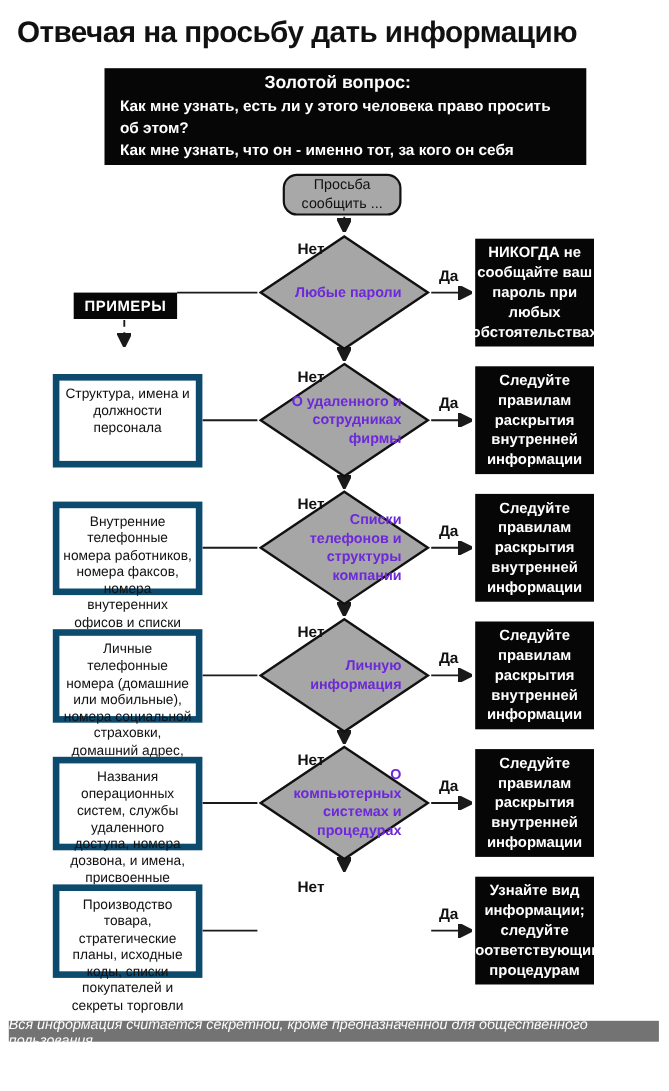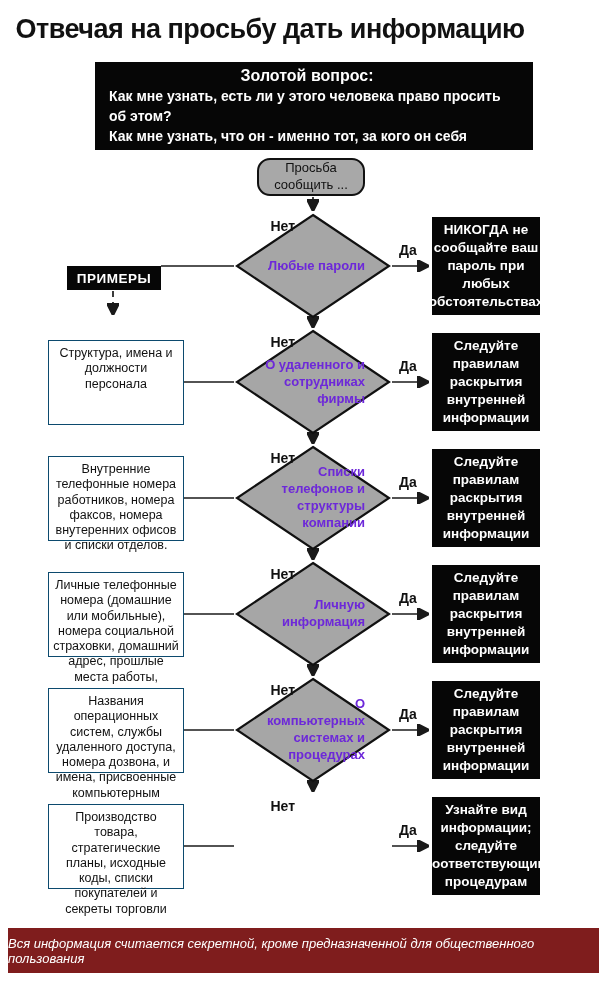--- a/index.html
+++ b/index.html
@@ -25,35 +25,35 @@
   .examples{position:absolute;left:67px;top:254px;width:94px;height:24px;
           background:#060606;color:#fff;font-size:13.5px;font-weight:bold;
           display:flex;align-items:center;justify-content:center;letter-spacing:0.5px;z-index:3;margin-top:12px;}
 
   .diamond{position:absolute;width:156px;height:106px;z-index:2;}
   .diamond svg{position:absolute;left:0;top:0;}
   .diamond .dlabel{position:absolute;left:50%;top:50%;transform:translate(-50%,-50%);
           width:104px;text-align:right;font-size:13px;line-height:1.3;color:#6d28d9;font-weight:bold;}
 
   .example-box{position:absolute;left:48px;width:136px;height:85px;
-          box-sizing:border-box;background:#fff;border:1px solid #0c4a6e;
+          box-sizing:border-box;background:#fff;border:6px solid #0c4a6e;
           padding:5px 3px;text-align:center;font-size:12.5px;line-height:1.22;z-index:2;}
 
   .action-box{position:absolute;left:432px;width:108px;height:98px;
           box-sizing:border-box;background:#060606;color:#fff;
           display:flex;align-items:center;justify-content:center;text-align:center;
           font-size:13.5px;font-weight:bold;line-height:1.32;padding:2px 3px;z-index:2;}
 
   .no-label{position:absolute;left:250px;width:45px;text-align:right;
           font-size:14px;font-weight:bold;z-index:3;}
   .yes-label{position:absolute;left:399px;width:26px;
           font-size:14px;font-weight:bold;z-index:3;}
 
-  .footer-bar{position:absolute;left:8px;top:928px;width:591px;height:45px;
-          background:#7f1d1d;color:#fff;display:flex;align-items:center;justify-content:center;
+  .footer-bar{position:absolute;left:8px;top:928px;width:591px;height:19px;
+          background:#737373;color:#fff;display:flex;align-items:center;justify-content:center;
           font-size:13px;font-style:italic;z-index:3;}
 
   .diamond polygon{fill:#a6a6a6;stroke:#111;stroke-width:2.2;}
   .connectors line,.connectors path{stroke:#1a1a1a;stroke-width:1.7;}
 </style>
 </head>
 <body>
 
 <div class="canvas">
 

